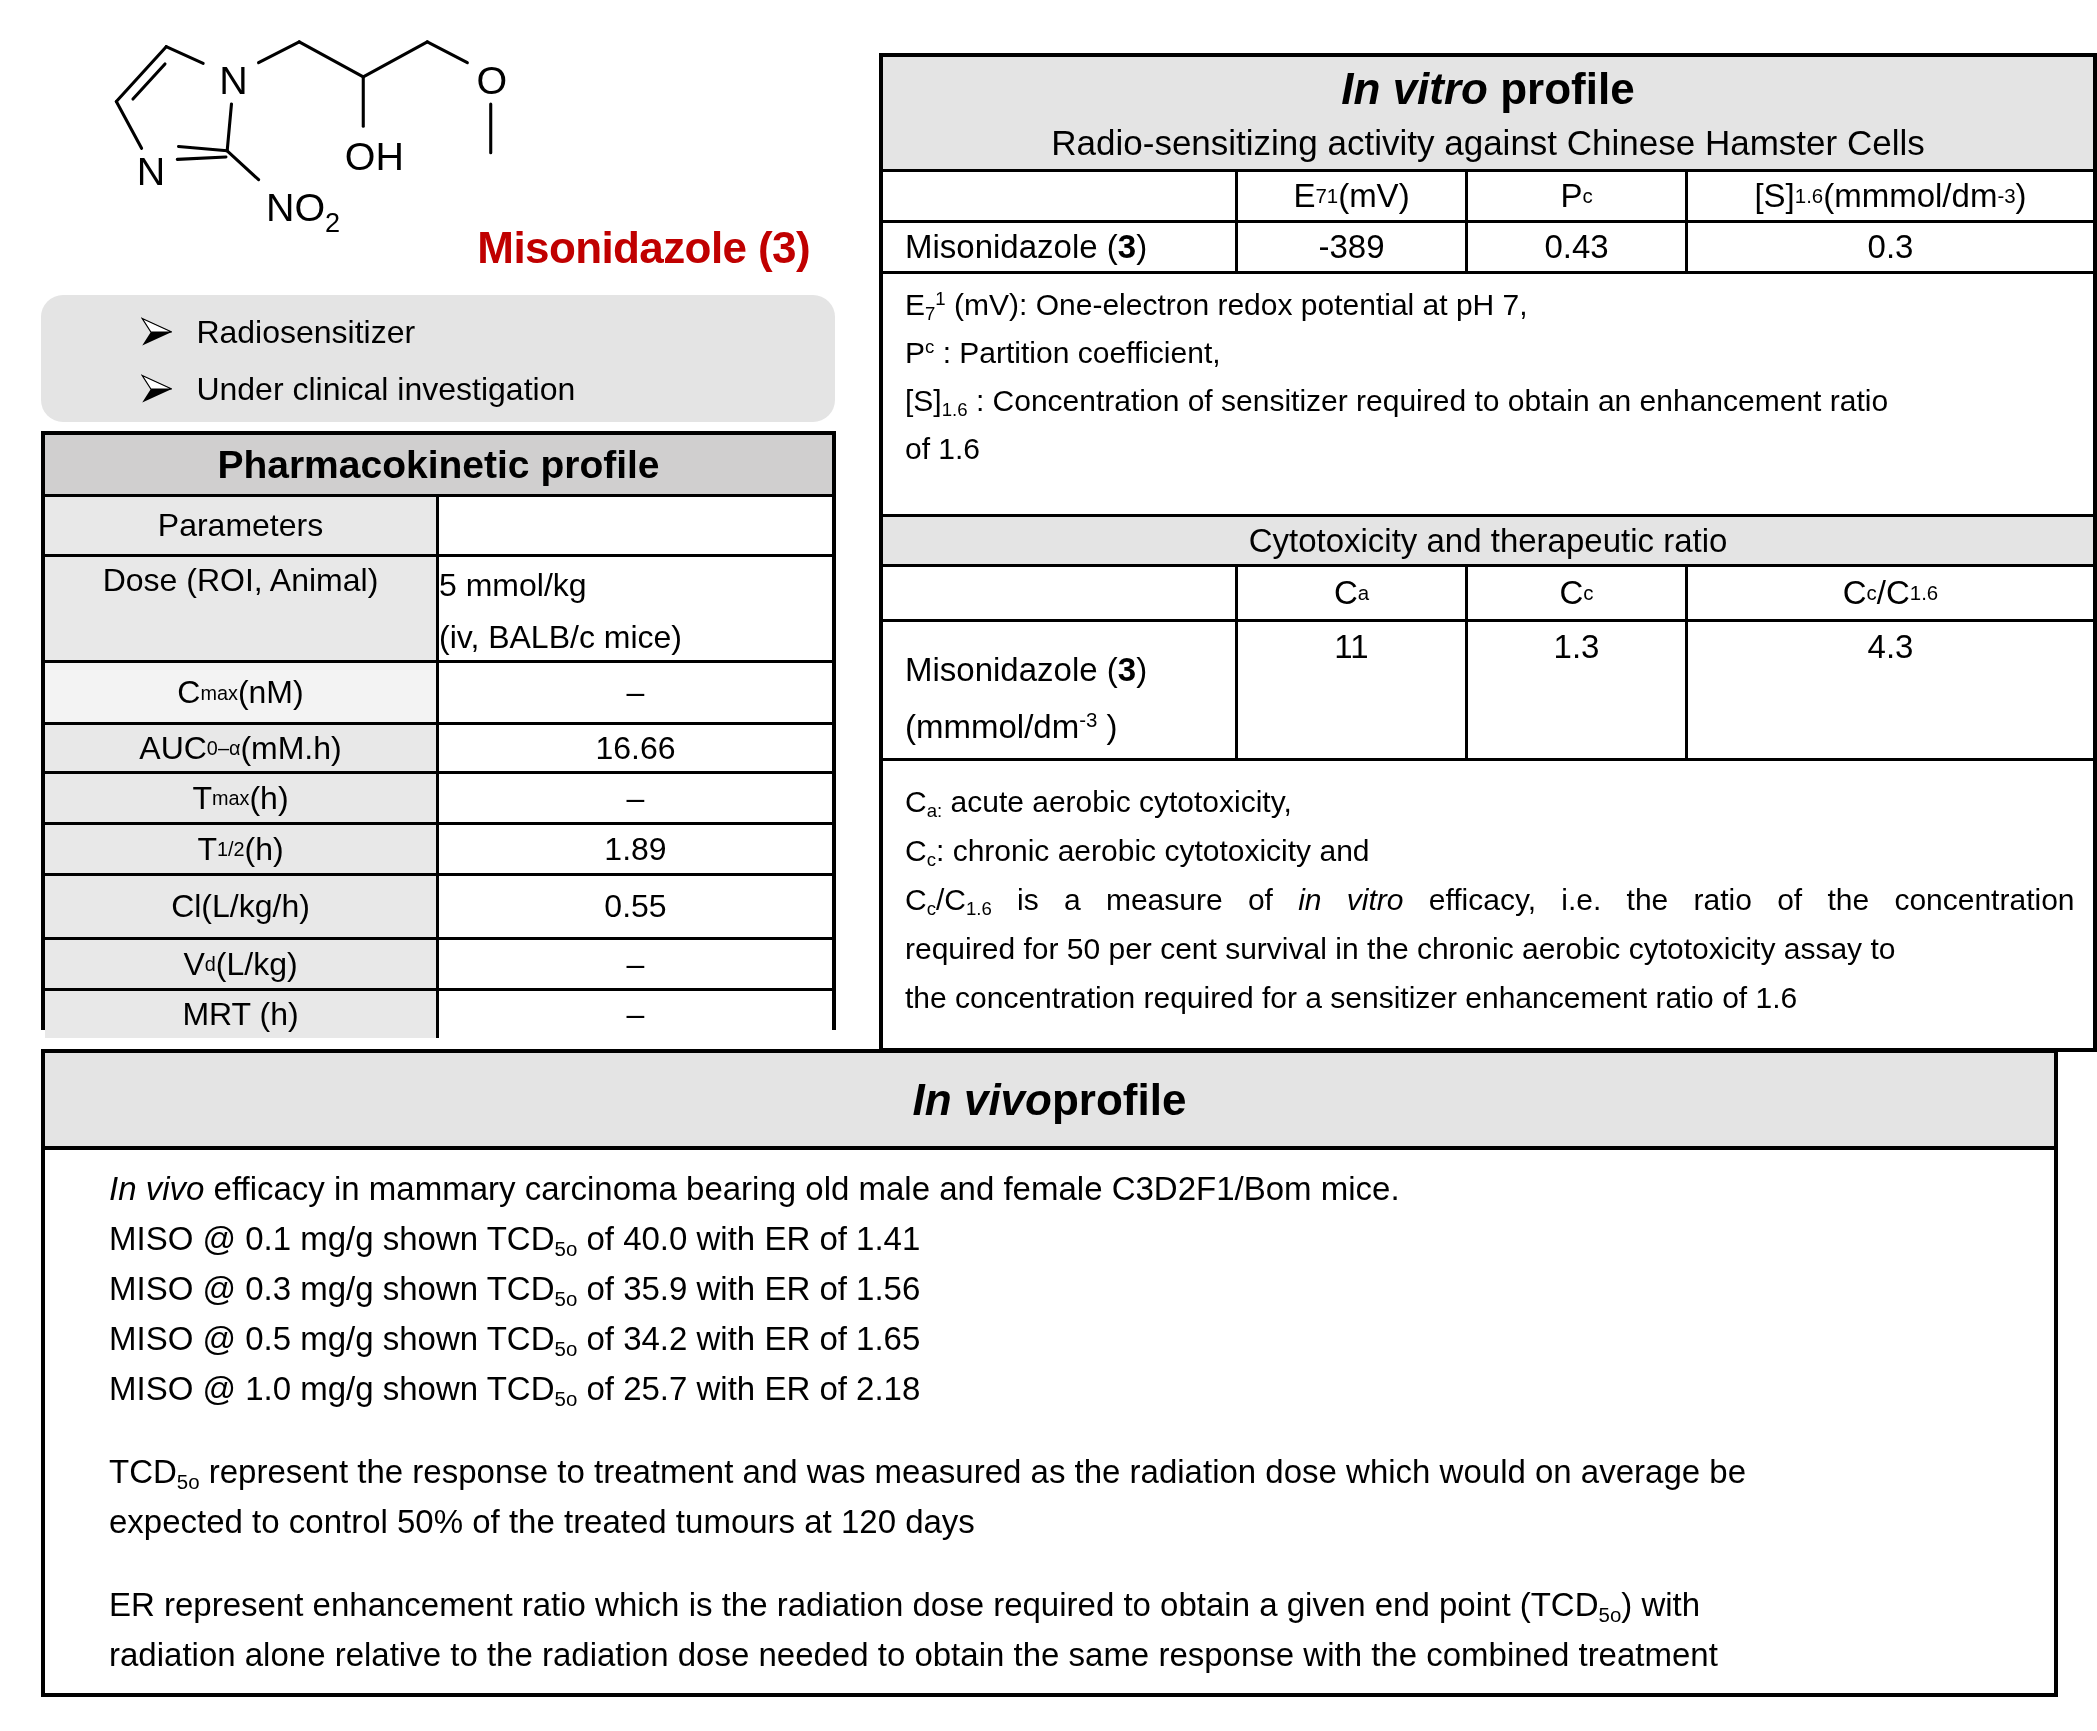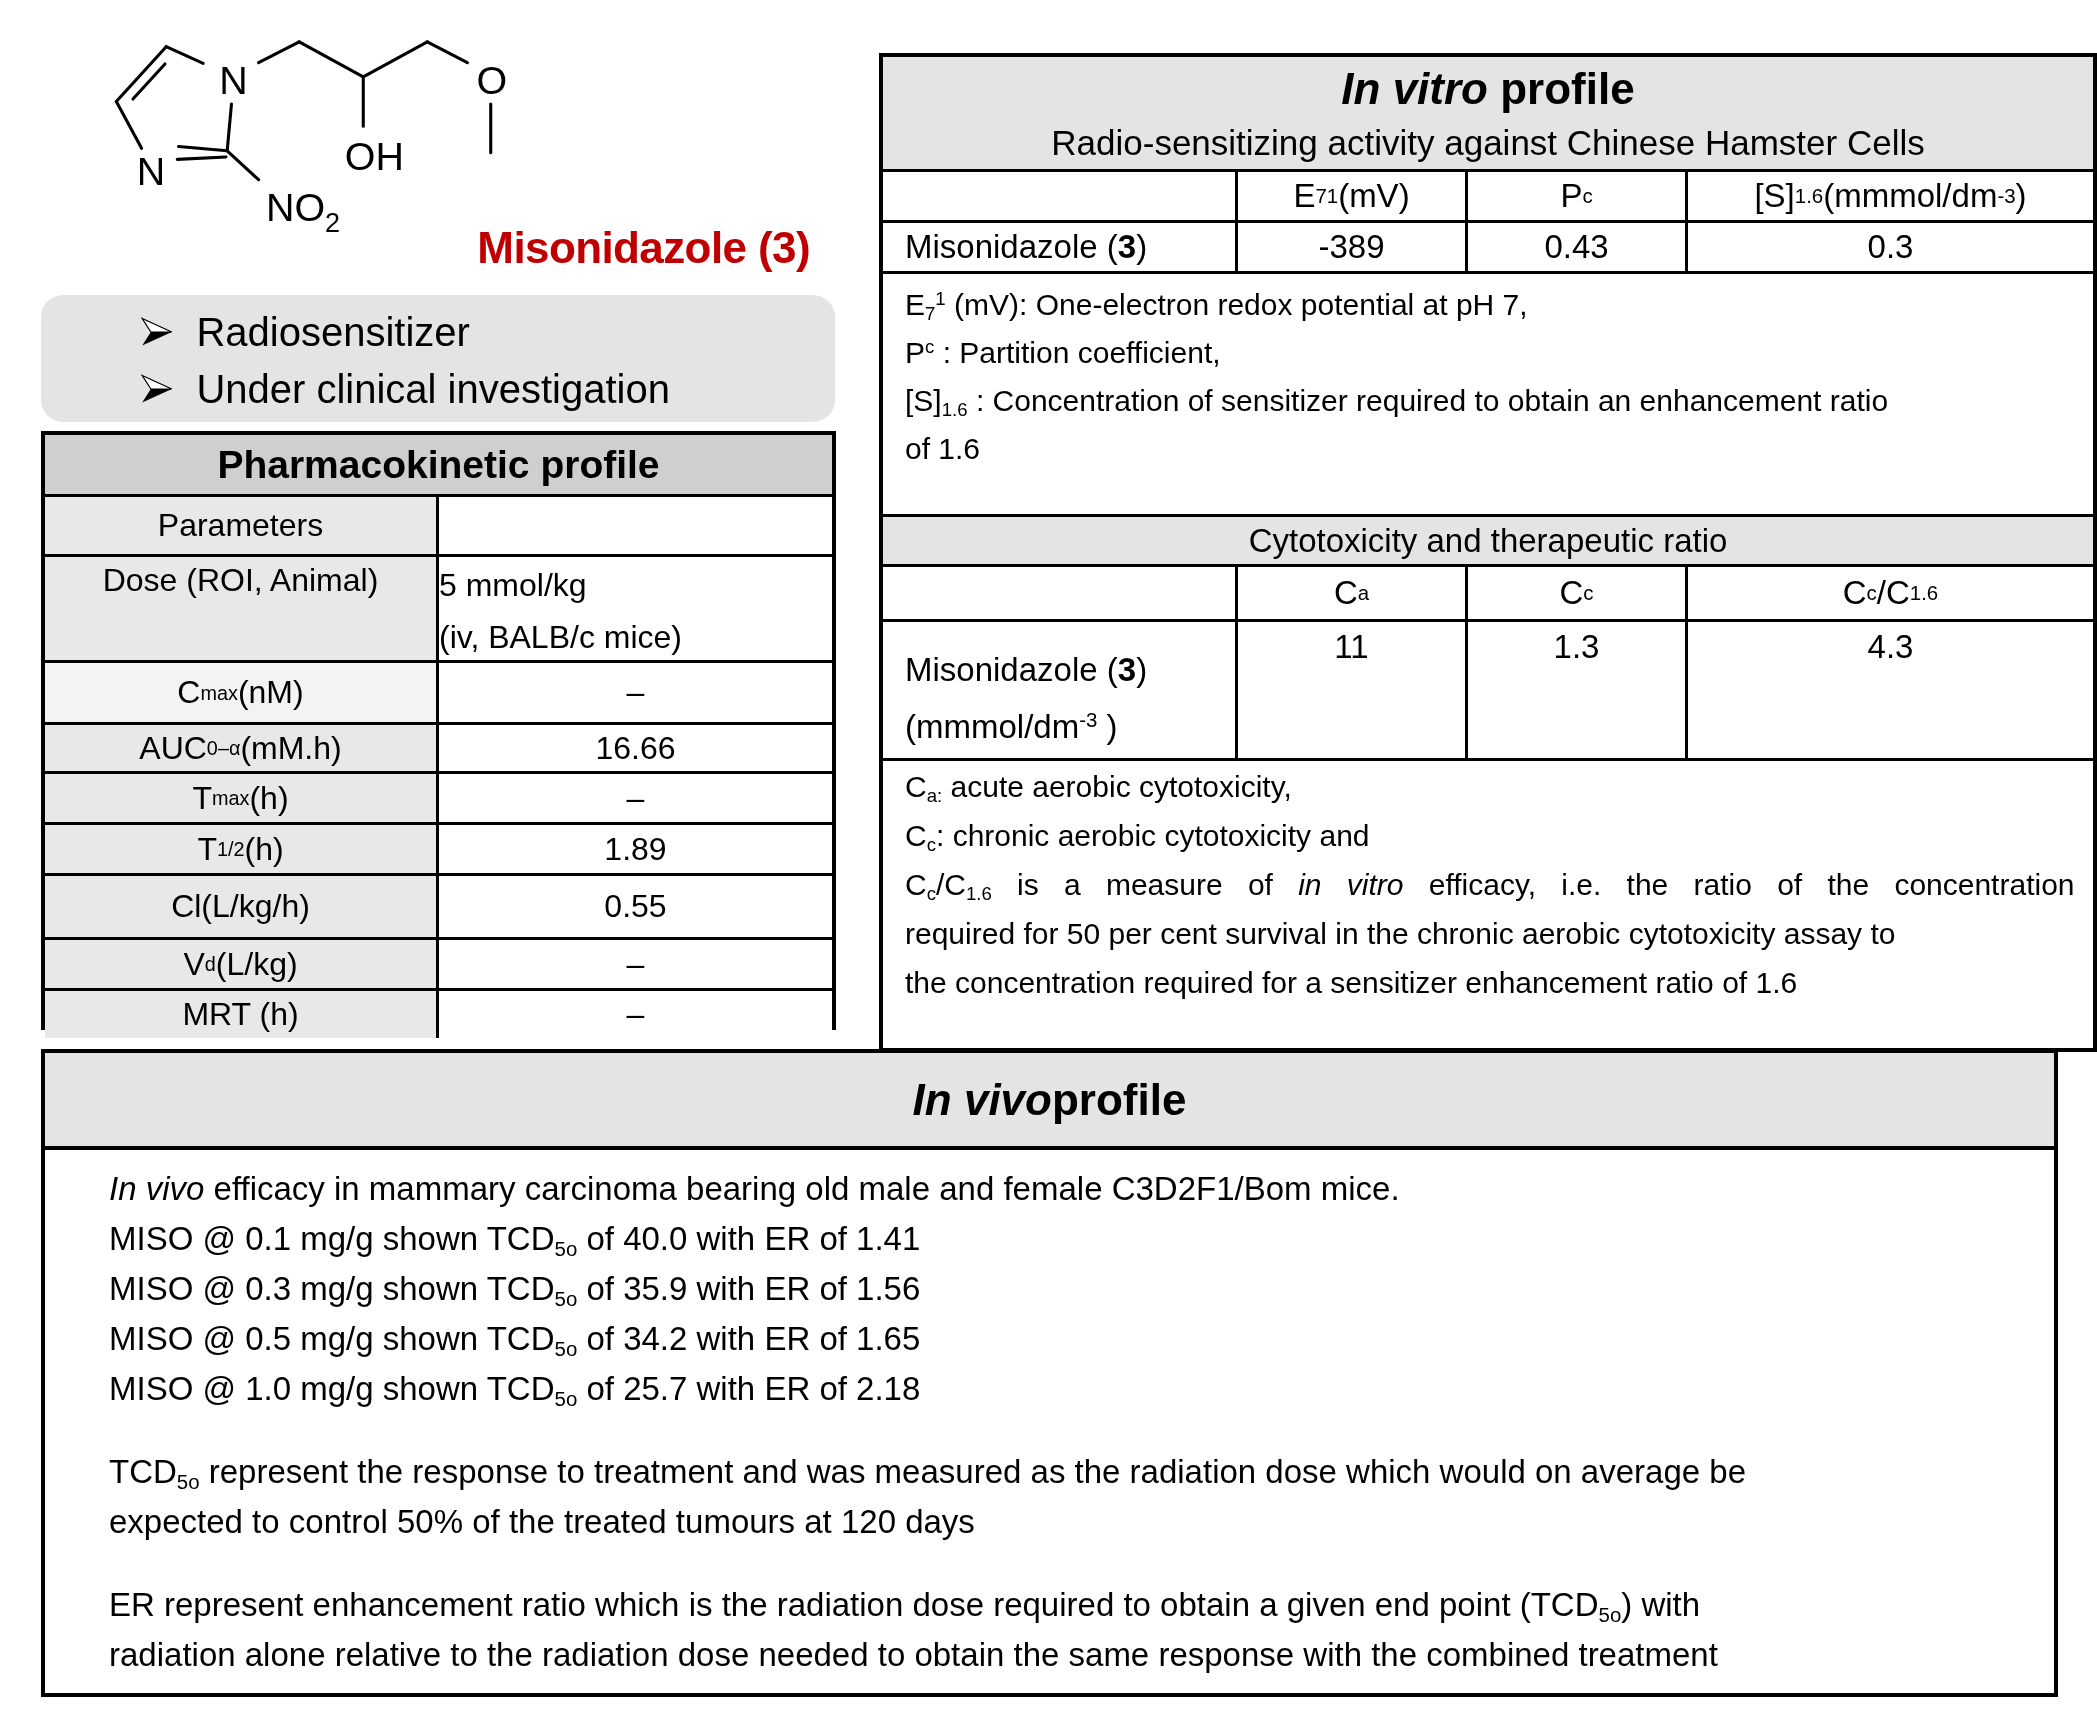--- a/index.html
+++ b/index.html
@@ -16,21 +16,21 @@
   #molecule text { font-family: "Liberation Sans", sans-serif; font-size: 64px; fill: #000; }
 
   #compound-title { left: 394px; top: 223px; width: 416px; text-align: right;
     font-size: 44px; font-weight: bold; color: #c00000; letter-spacing: -0.6px; white-space: nowrap; }
 
   
   #highlights { left: 41px; top: 295px; width: 794px; height: 127px; background: #e4e4e4;
     border-radius: 22px; box-sizing: border-box; padding-top: 8.6px; }
   .hl-item { display: flex; align-items: center; height: 57px; padding-left: 100px; }
   .hl-item .arrow { width: 32px; height: 30px; margin-right: 23.4px; }
-  .hl-item .txt { font-size: 40px; white-space: nowrap; }
+  .hl-item .txt { font-size: 32px; white-space: nowrap; }
 
   
   #pk { left: 41px; top: 431px; width: 795px; height: 599px; border: 4.3px solid #000; box-sizing: border-box; }
   #pk .hdr { height: 59px; background: #d0cfcf; border-bottom: 3.7px solid #000; display: flex;
     align-items: center; justify-content: center; font-size: 39px; font-weight: bold; }
   #pk .row { display: flex; border-bottom: 3.1px solid #000; box-sizing: border-box; }
   #pk .row:last-child { border-bottom: none; }
   #pk .cell-p { width: 394px; border-right: 3.1px solid #000; background: #e8e8e8; box-sizing: border-box;
     display: flex; align-items: center; justify-content: center; text-align: center; font-size: 32px; white-space: nowrap; }
   #pk .cell-v { flex: 1; background: #fff; display: flex; align-items: center; justify-content: center;
@@ -259,21 +259,21 @@
   <div class="grid-row tall" style="height:139px; border-bottom-width:3.7px">
     <div class="c0">
       <div><span>Misonidazole (</span><b>3</b><span>)</span></div>
       <div><span>(mmmol/dm</span><sup>-3</sup><span> )</span></div>
     </div>
     <div class="c1">11</div>
     <div class="c2">1.3</div>
     <div class="c3">4.3</div>
   </div>
 
-  <div class="notes" style="padding-top:1px; line-height:49px">
+  <div class="notes" style="padding-top:16px; line-height:49px">
     <div class="line"><span>C</span><sub>a:</sub><span> acute aerobic cytotoxicity,</span></div>
     <div class="line"><span>C</span><sub>c</sub><span>: chronic aerobic cytotoxicity and</span></div>
     <div class="line" style="text-align:justify; text-align-last:justify; word-spacing:1.2px;"><span>C</span><sub>c</sub><span>/C</span><sub>1.6</sub><span> is a measure of </span><i>in vitro</i><span> efficacy, i.e. the ratio of the concentration</span></div>
     <div class="line">required for 50 per cent survival in the chronic aerobic cytotoxicity assay to</div>
     <div class="line">the concentration required for a sensitizer enhancement ratio of 1.6</div>
   </div>
 </div>
 
 <div id="invivo" class="abs">
   <div class="hdr">

